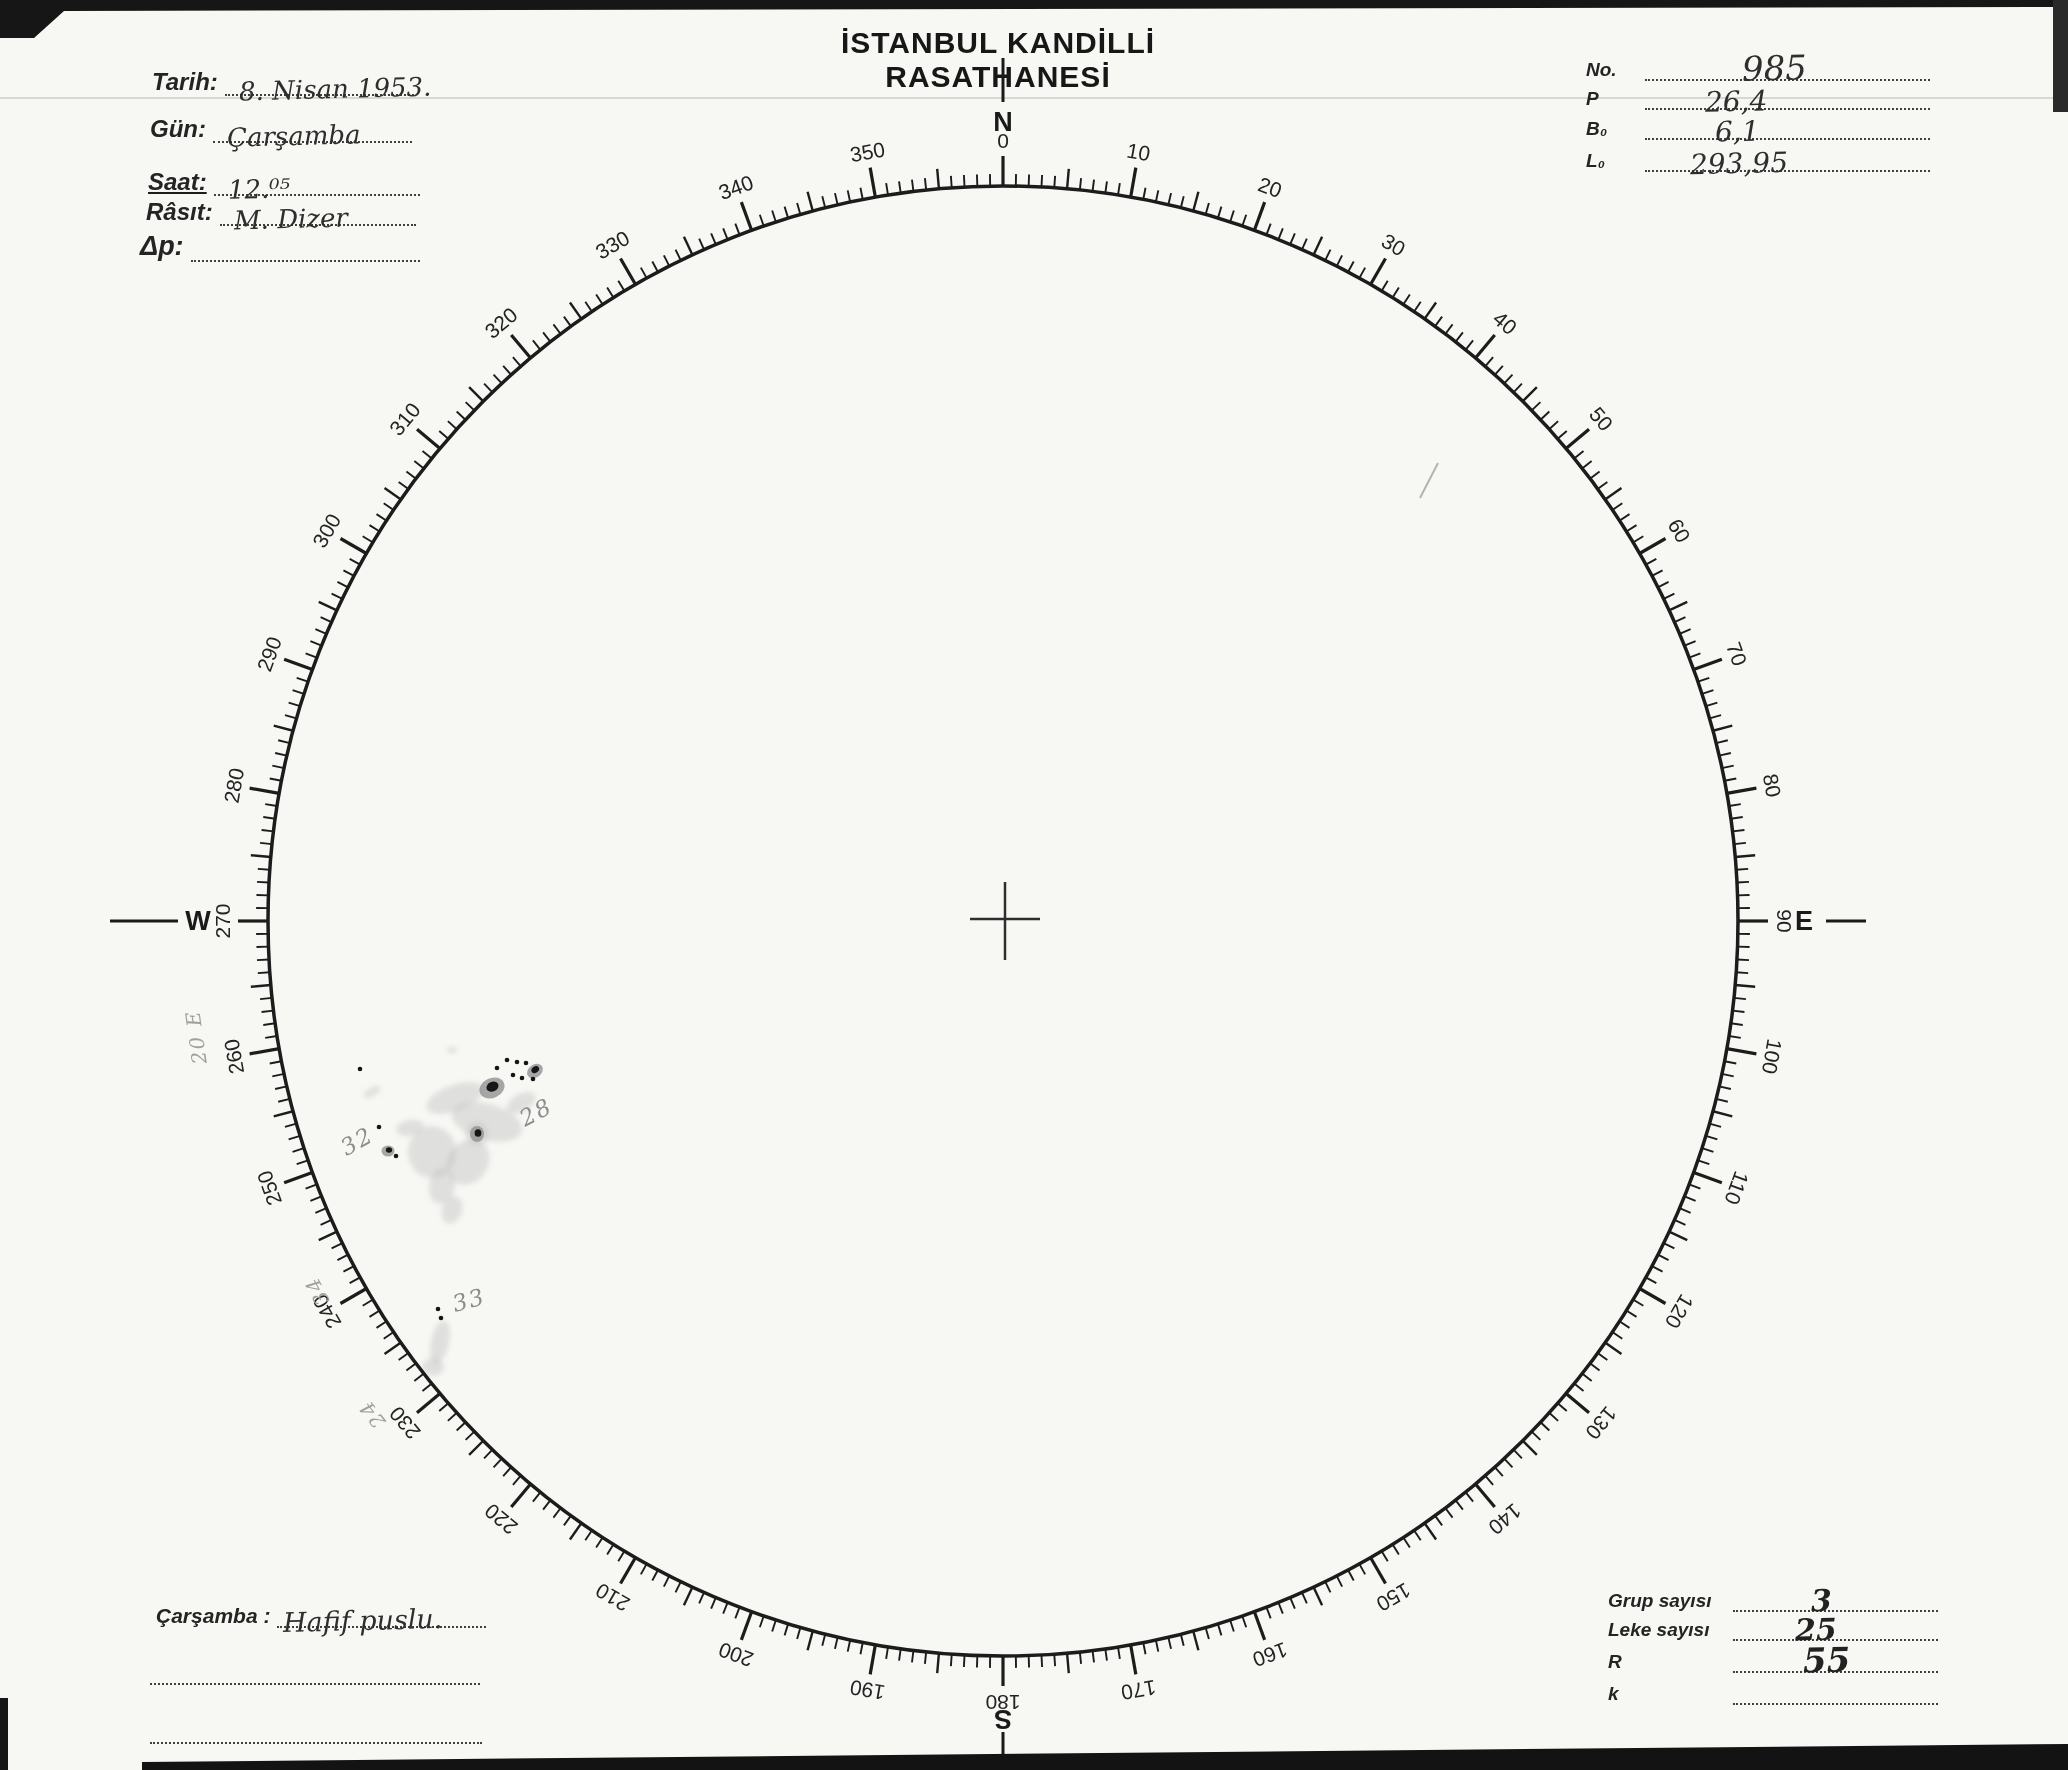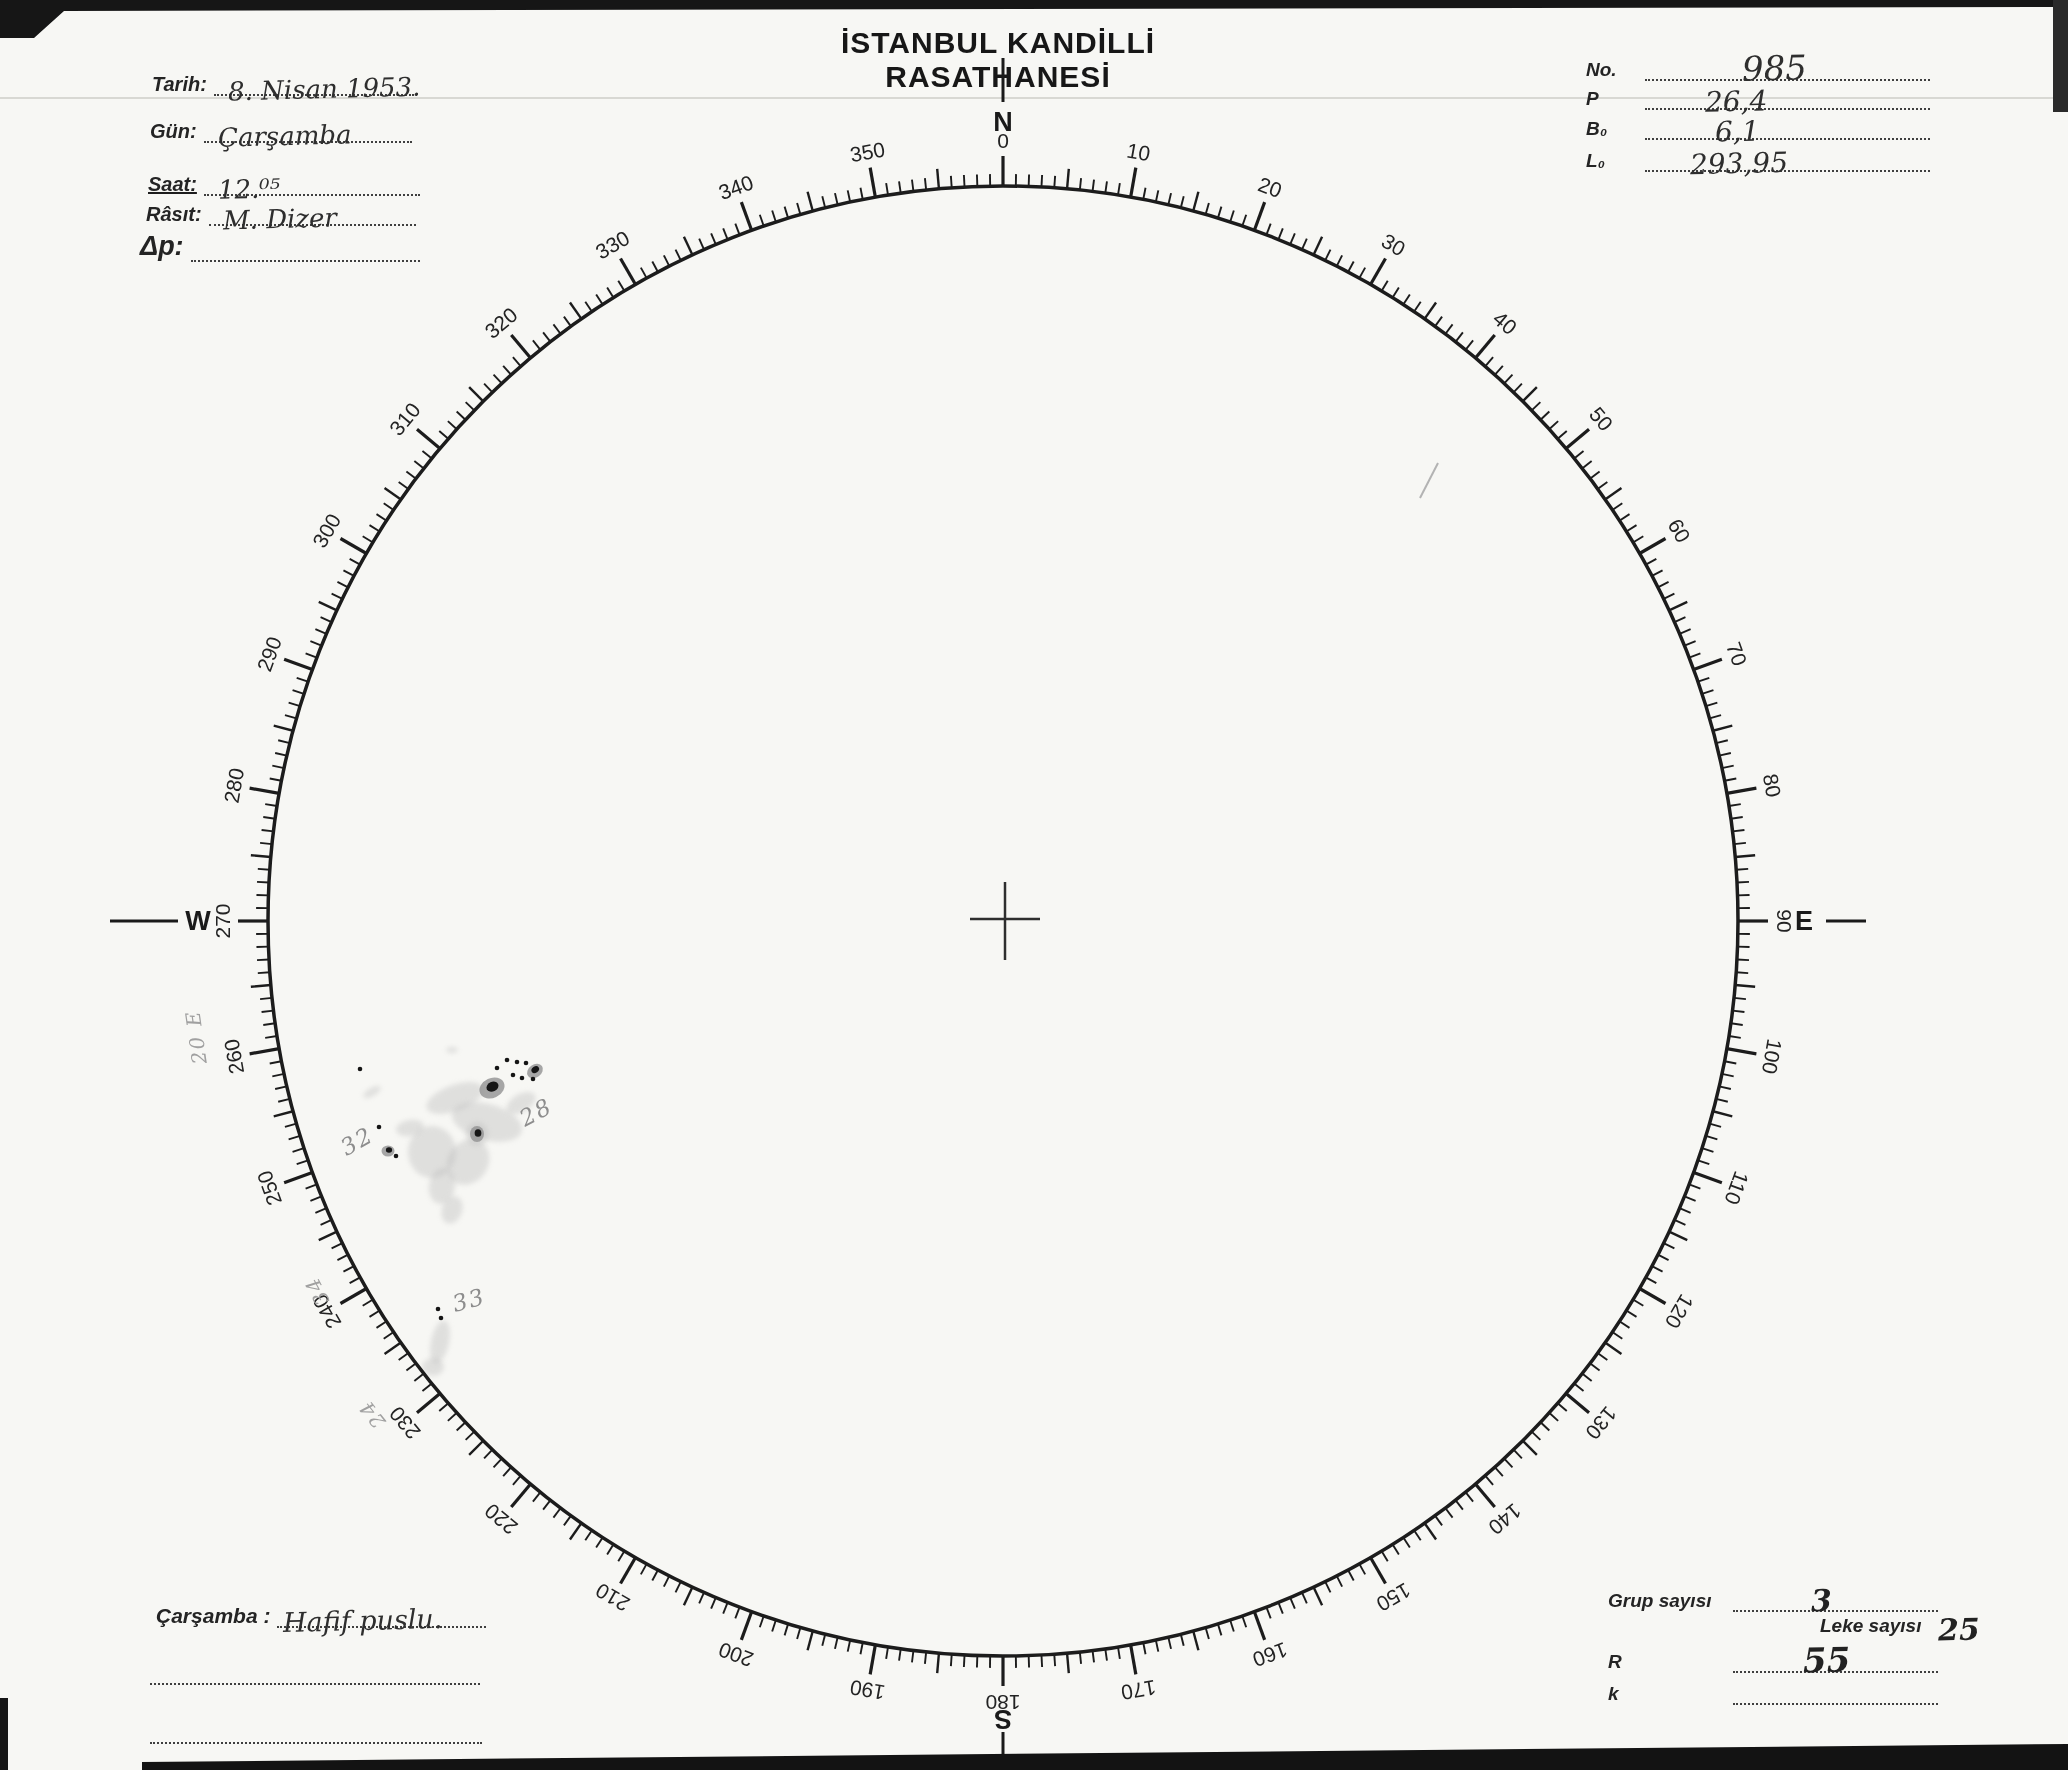--- a/index.html
+++ b/index.html
@@ -8,21 +8,21 @@
   
   .scanline{position:absolute;left:0;top:97px;width:100%;height:2px;background:#d8d8d3;}
   .art-top{position:absolute;left:0;top:0;width:100%;height:38px;background:#161616;
            clip-path:polygon(0 0,100% 0,100% 7px,64px 11px,34px 38px,0 38px);}
   .art-topright{position:absolute;right:0;top:0;width:15px;height:112px;background:#2a2a2a;}
   .art-bottom{position:absolute;left:0;bottom:0;width:100%;height:28px;background:transparent;
               clip-path:polygon(142px 20px,100% 2px,100% 100%,142px 100%);background-color:#131313;}
   .art-bottomleft{position:absolute;left:0;bottom:0;width:8px;height:72px;background:#161616;}
   
   .frow{position:absolute;display:flex;align-items:flex-end;height:26px;}
-  .flabel{font-weight:bold;font-style:italic;font-size:20px;white-space:nowrap;color:#242424;}
+  .flabel{font-weight:bold;font-style:italic;font-size:24px;white-space:nowrap;color:#242424;}
   .flabel.small{font-size:19px;}
   .dotline{flex:1;border-bottom:2px dotted #3f3f3f;position:relative;height:10px;margin-left:7px;}
   .hand{position:absolute;white-space:nowrap;font-family:"DejaVu Serif",serif;font-style:italic;
         color:#2e2e2e;font-size:26px;bottom:-8px;left:14px;transform:rotate(-1.5deg);line-height:1;}
   .hand.big{font-size:34px;left:34%;bottom:-6px;}
   .hand.num{font-weight:bold;font-size:30px;color:#222;bottom:-6px;}
   .extra-dotline{position:absolute;height:20px;border-bottom:2px dotted #3f3f3f;}
   #title{position:absolute;left:738px;top:26px;width:520px;text-align:center;
          font-weight:bold;font-size:30px;letter-spacing:1px;color:#171717;}
   #disk-svg{position:absolute;left:0;top:0;}
@@ -100,21 +100,21 @@
   </div>
   <div class="extra-dotline" style="left:150px;top:1663px;width:330px;"></div>
   <div class="extra-dotline" style="left:150px;top:1722px;width:332px;"></div>
 
   <div class="frow" style="left:1608px;top:1586px;width:330px;justify-content:flex-end;">
     <span class="flabel small" style="min-width:118px;">Grup sayısı</span>
     <span class="dotline">
       <span class="hand num" style="left:38%;">3</span>
     </span>
   </div>
-  <div class="frow" style="left:1608px;top:1615px;width:330px;flex-direction:column;">
+  <div class="frow" style="left:1608px;top:1615px;width:330px;">
     <span class="flabel small" style="min-width:118px;">Leke sayısı</span>
     <span class="dotline">
       <span class="hand num" style="left:30%;">25</span>
     </span>
   </div>
   <div class="frow" style="left:1608px;top:1647px;width:330px;">
     <span class="flabel small" style="min-width:118px;">R</span>
     <span class="dotline">
       <span class="hand num" style="left:34%;font-size:34px;">55</span>
     </span>

